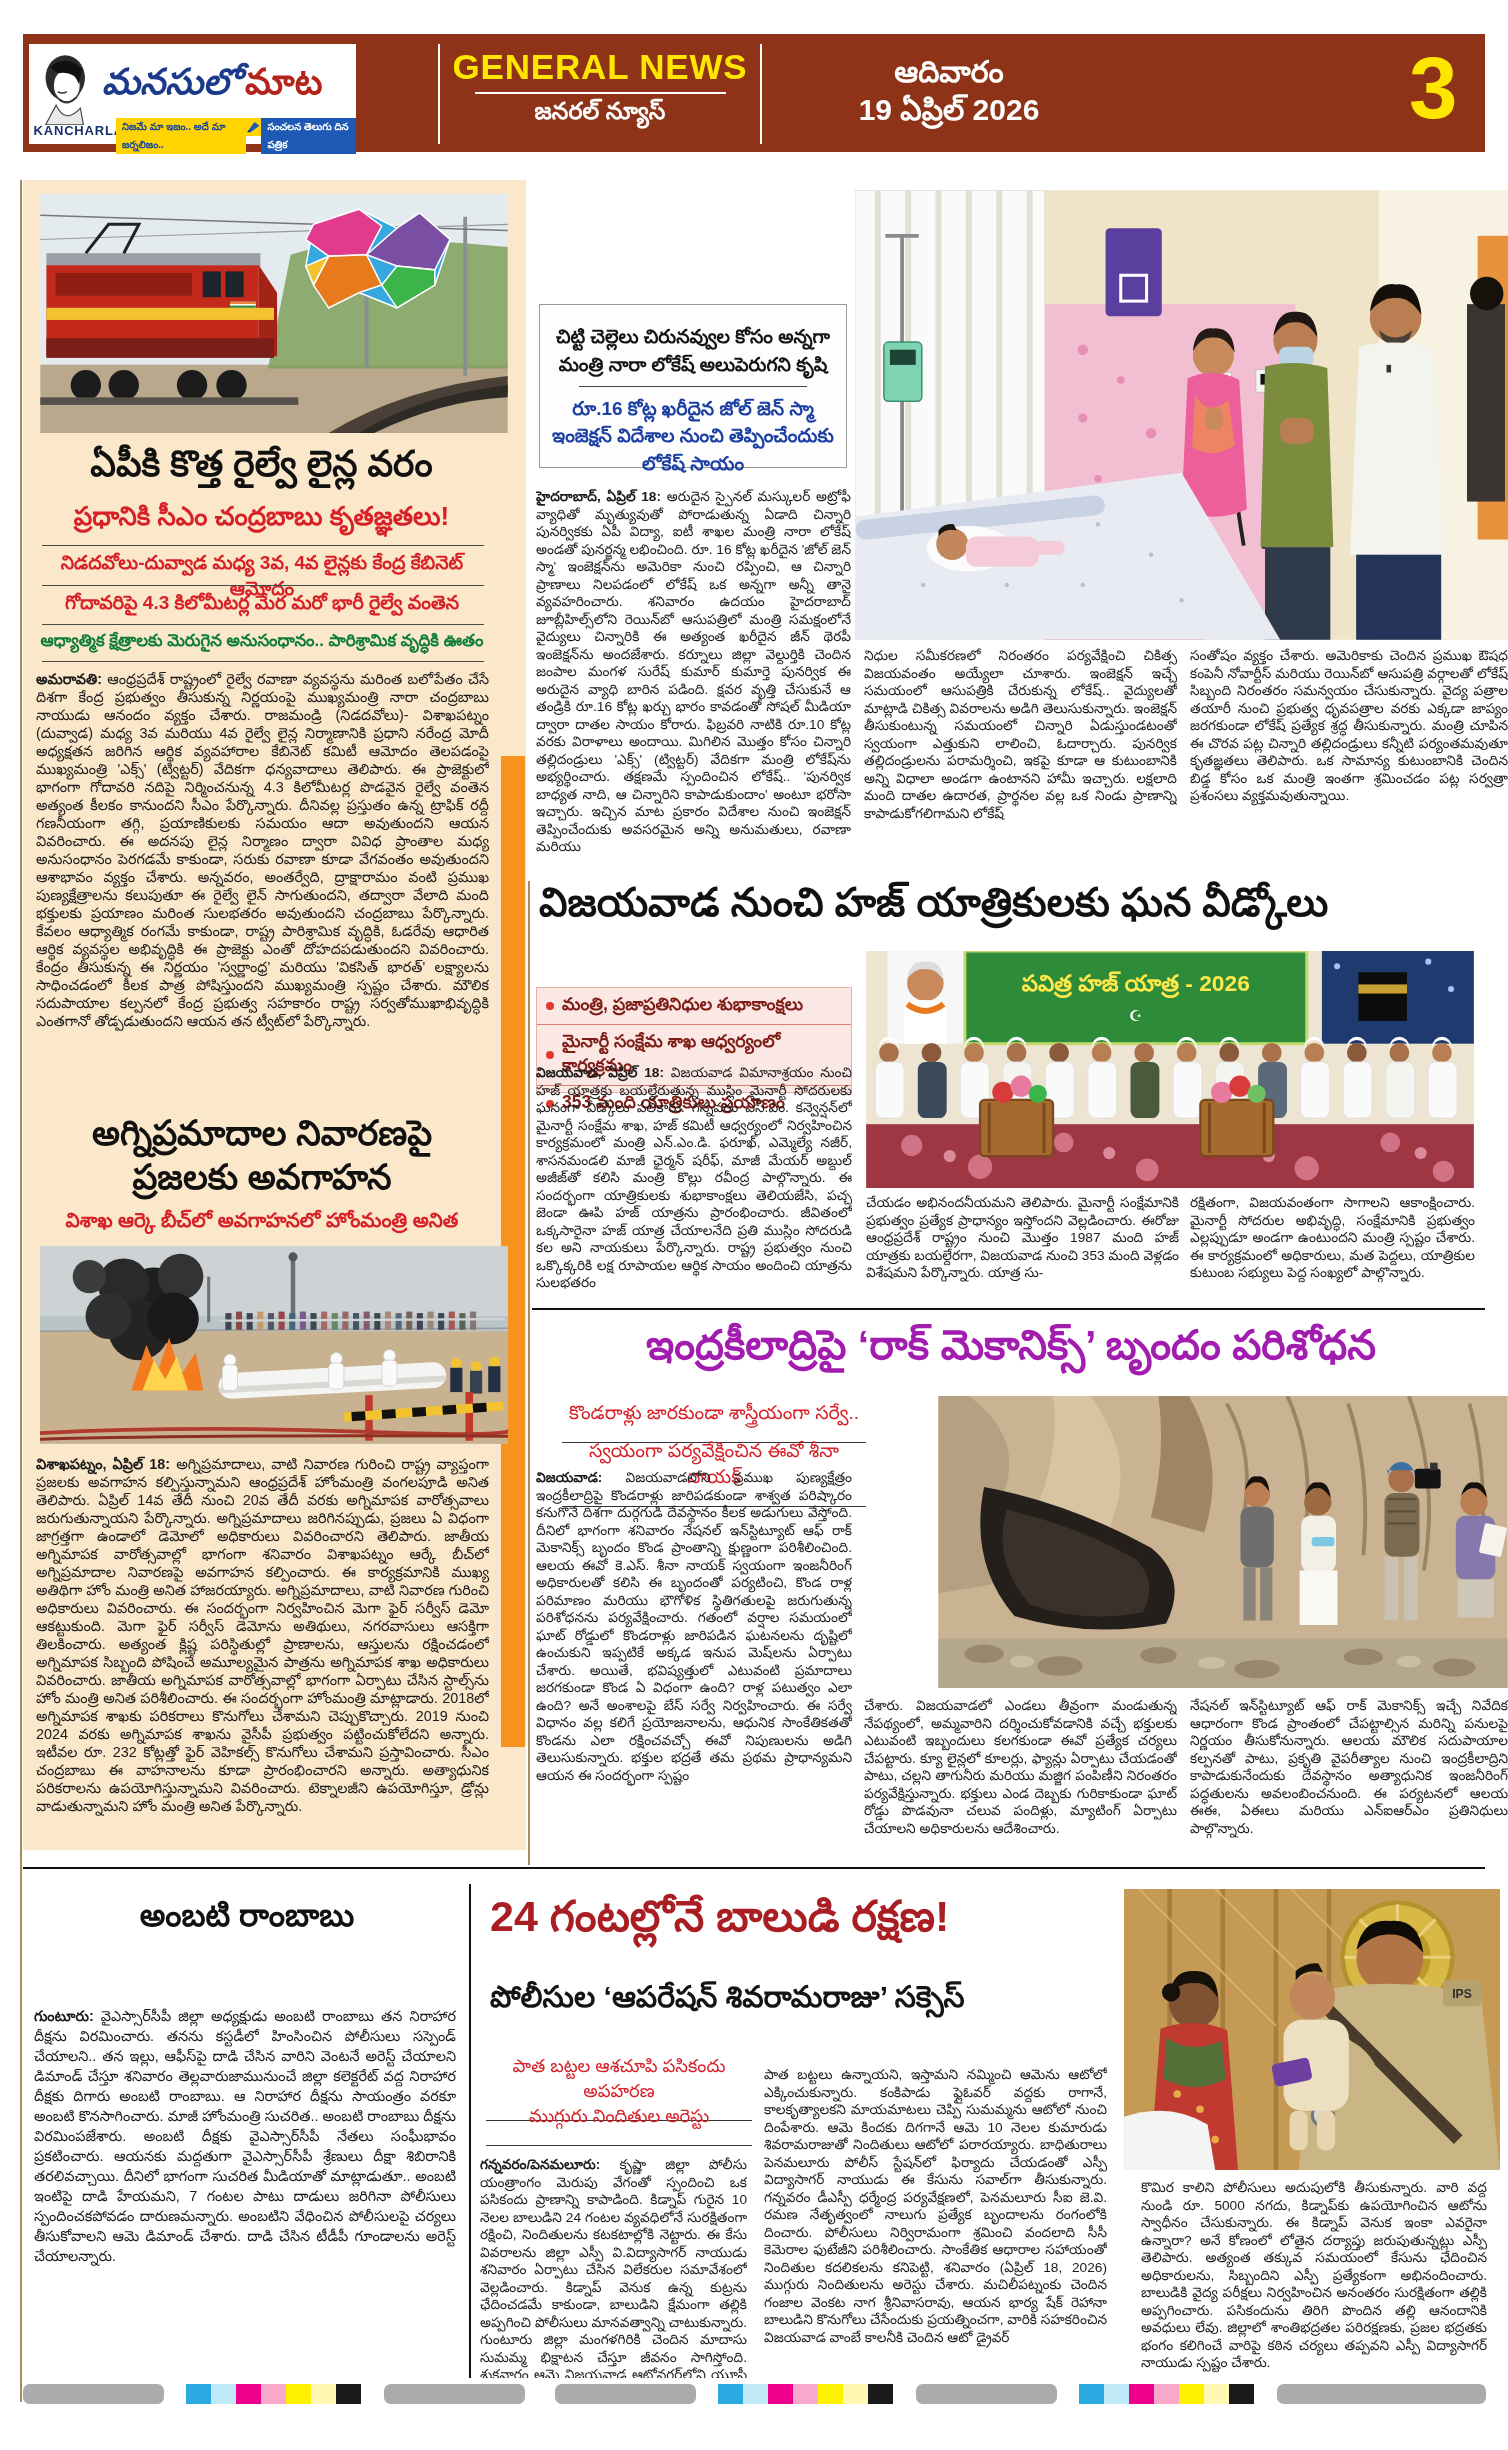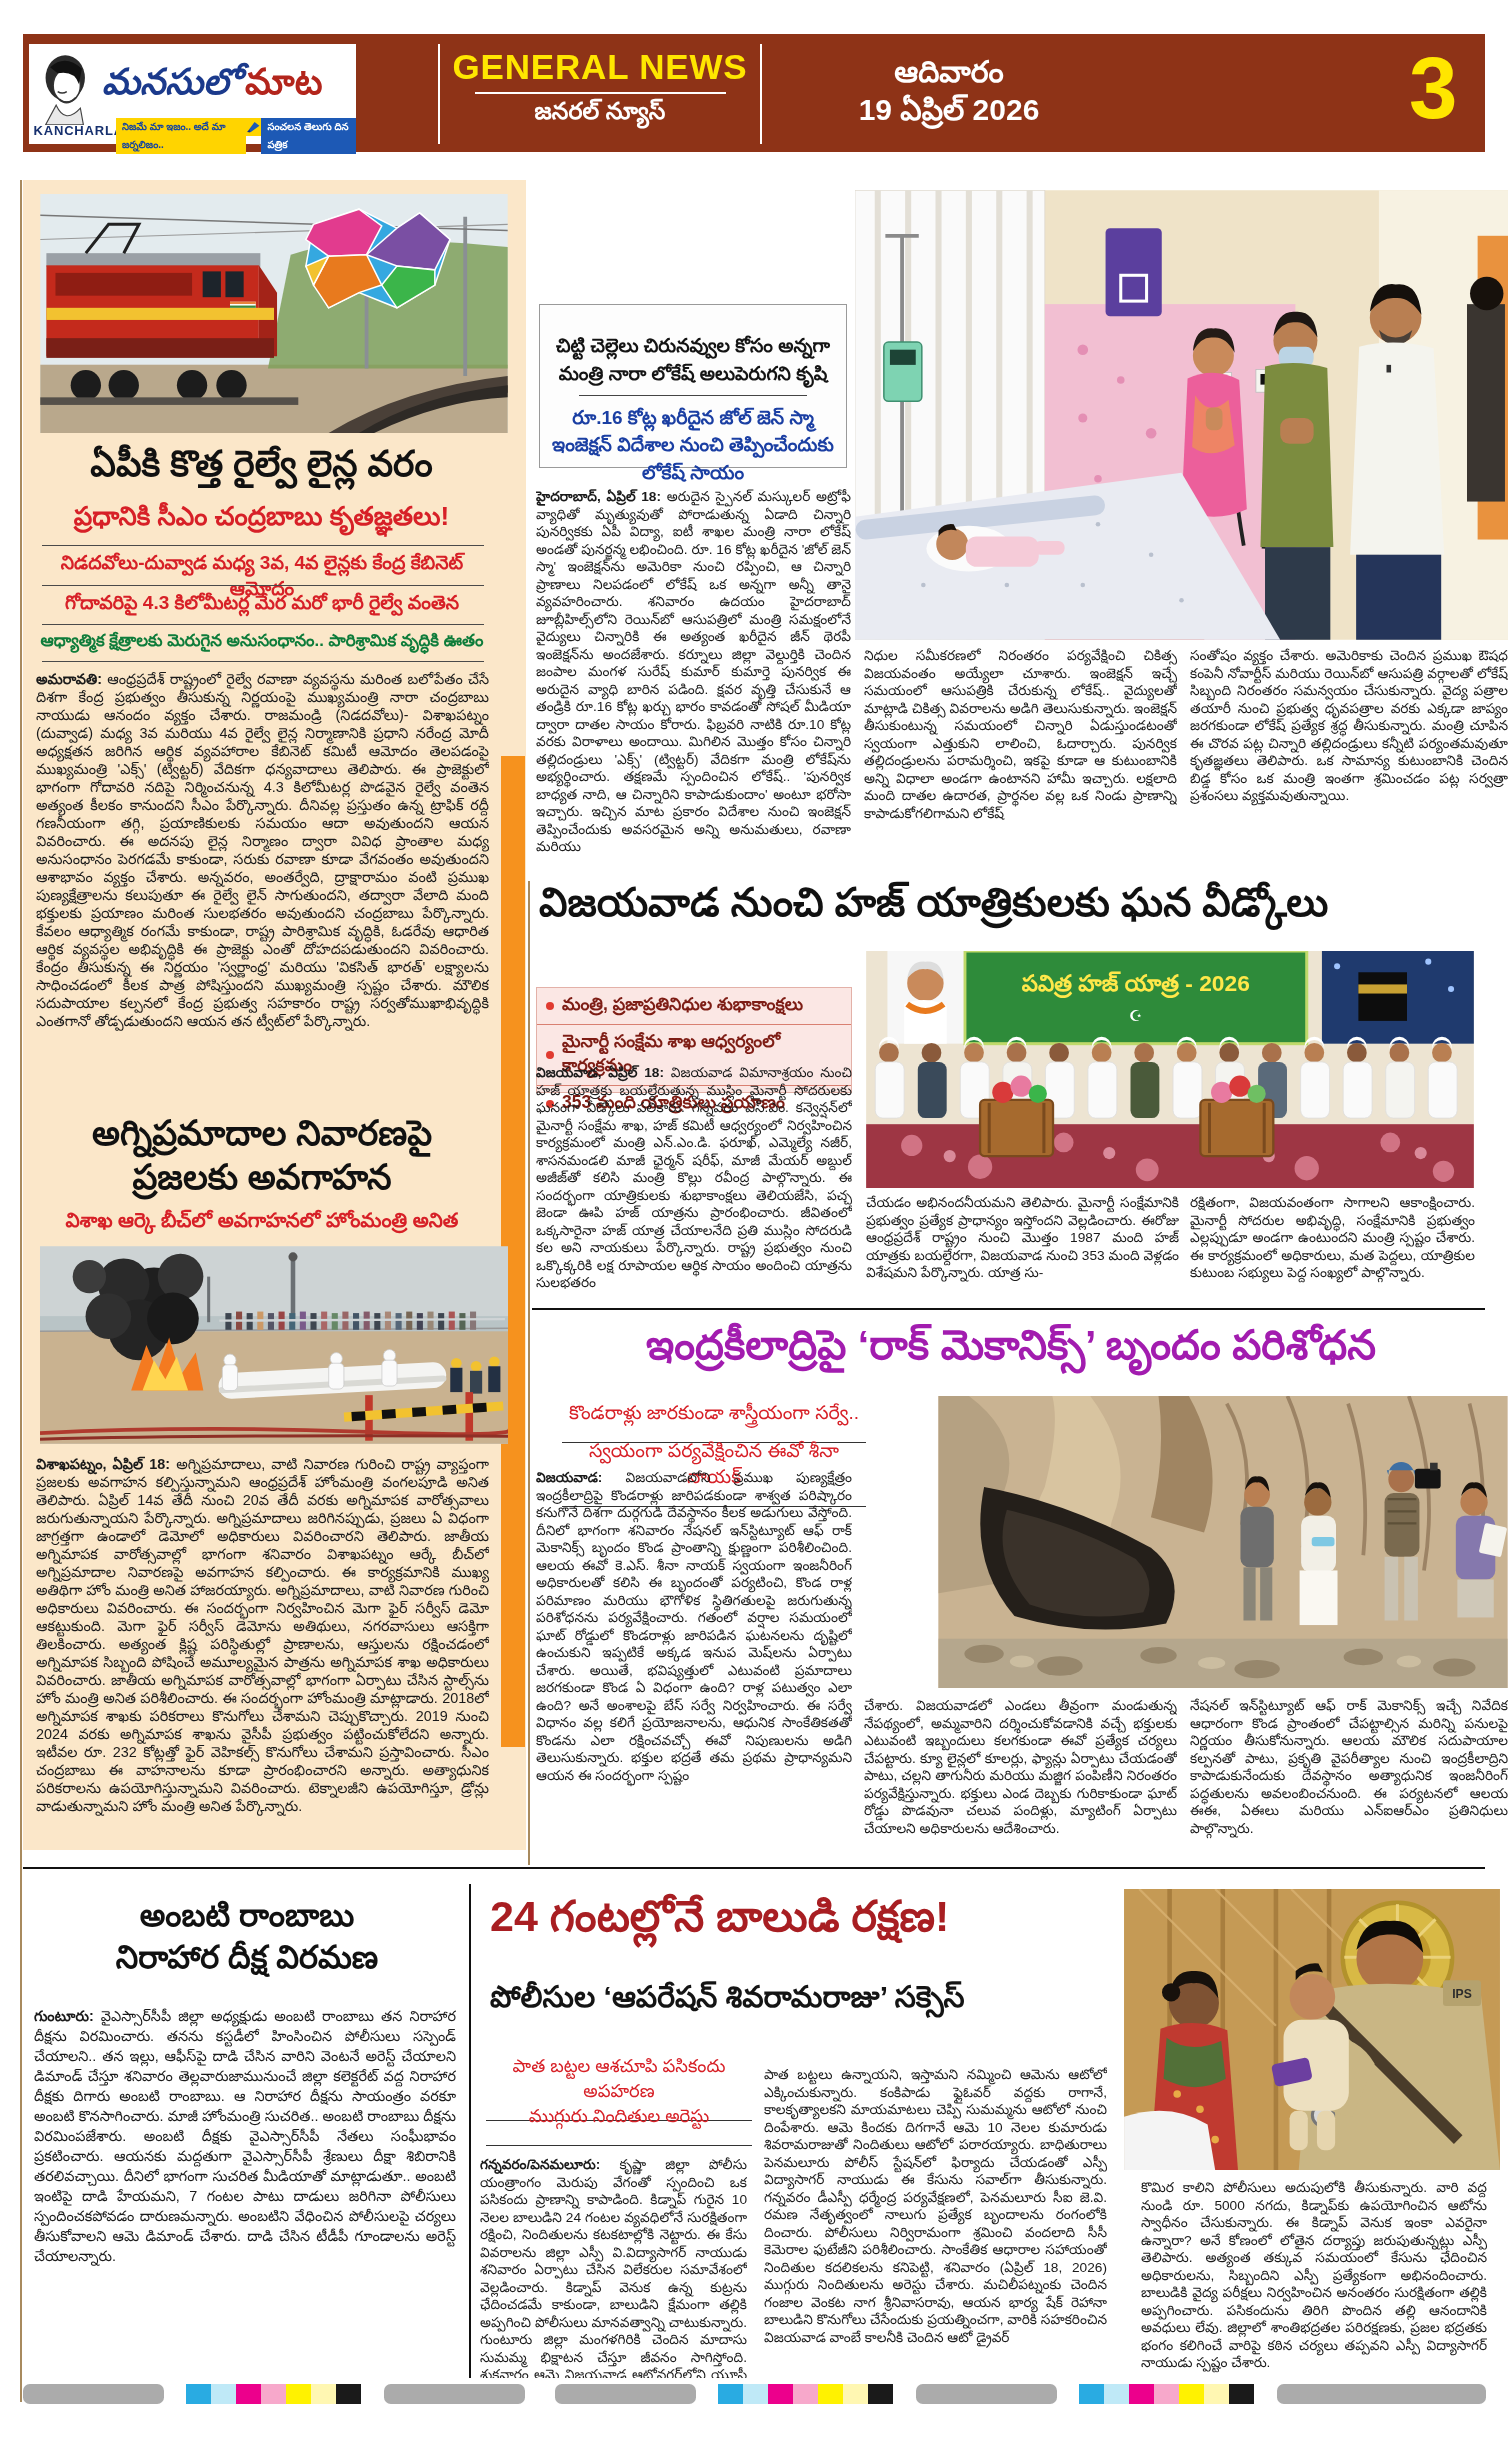--- a/index.html
+++ b/index.html
@@ -338,21 +338,21 @@
       <rect x="0" y="418" width="330" height="26" rx="13" fill="#C9D2E2" transform="rotate(-6 165 431)"></rect>
       <ellipse cx="150" cy="472" rx="56" ry="30" fill="#FBFBFB"></ellipse>
       <circle cx="128" cy="466" r="21" fill="#C2875B"></circle>
       <path d="M110 456 Q118 444 134 448 L130 440 Q118 438 110 448Z" fill="#1a120c"></path>
       <rect x="146" y="456" width="96" height="40" rx="14" fill="#F5CBD8"></rect>
       <rect x="236" y="462" width="40" height="18" rx="8" fill="#F5CBD8"></rect>
     </g>
   </svg>
 
 
-  <div class="abs infobox ctr" style="left:539px;top:304px;width:308px;height:164px;padding:27px 12px;box-sizing:border-box;">
+  <div class="abs infobox ctr" style="left:539px;top:304px;width:308px;height:164px;padding:18px 12px;box-sizing:border-box;">
     <div class="l1">చిట్టి చెల్లెలు చిరునవ్వుల కోసం అన్నగా మంత్రి నారా లోకేష్ అలుపెరుగని కృషి</div>
     <div class="ibx-u" style="width:228px;"></div>
     <div class="l2">రూ.16 కోట్ల ఖరీదైన జోల్ జెన్ స్మా ఇంజెక్షన్ విదేశాల నుంచి తెప్పించేందుకు లోకేష్ సాయం</div>
   </div>
 
   <div class="abs jus body-s" style="left:536px;top:488px;width:315px;height:383px;">
     <span class="dateline">హైదరాబాద్, ఏప్రిల్ 18:</span>
     <span>అరుదైన స్పైనల్ మస్కులర్ అట్రోఫీ వ్యాధితో మృత్యువుతో పోరాడుతున్న ఏడాది చిన్నారి పునర్వికకు ఏపీ విద్యా, ఐటీ శాఖల మంత్రి నారా లోకేష్ అండతో పునర్జన్మ లభించింది. రూ. 16 కోట్ల ఖరీదైన 'జోల్ జెన్ స్మా' ఇంజెక్షన్‌ను అమెరికా నుంచి రప్పించి, ఆ చిన్నారి ప్రాణాలు నిలపడంలో లోకేష్ ఒక అన్నగా అన్నీ తానై వ్యవహరించారు. శనివారం ఉదయం హైదరాబాద్ జూబ్లీహిల్స్‌లోని రెయిన్‌బో ఆసుపత్రిలో మంత్రి సమక్షంలోనే వైద్యులు చిన్నారికి ఈ అత్యంత ఖరీదైన జీన్ థెరపీ ఇంజెక్షన్‌ను అందజేశారు. కర్నూలు జిల్లా వెల్దుర్తికి చెందిన జంపాల మంగళ సురేష్ కుమార్ కుమార్తె పునర్విక ఈ అరుదైన వ్యాధి బారిన పడింది. క్షవర వృత్తి చేసుకునే ఆ తండ్రికి రూ.16 కోట్ల ఖర్చు భారం కావడంతో సోషల్ మీడియా ద్వారా దాతల సాయం కోరారు. ఫిబ్రవరి నాటికి రూ.10 కోట్ల వరకు విరాళాలు అందాయి. మిగిలిన మొత్తం కోసం చిన్నారి తల్లిదండ్రులు 'ఎక్స్' (ట్విట్టర్) వేదికగా మంత్రి లోకేష్‌ను అభ్యర్థించారు. తక్షణమే స్పందించిన లోకేష్.. 'పునర్విక బాధ్యత నాది, ఆ చిన్నారిని కాపాడుకుందాం' అంటూ భరోసా ఇచ్చారు. ఇచ్చిన మాట ప్రకారం విదేశాల నుంచి ఇంజెక్షన్ తెప్పించేందుకు అవసరమైన అన్ని అనుమతులు, రవాణా మరియు</span>
   </div>
   <div class="abs jus body-s" style="left:864px;top:647px;width:313px;height:225px;">నిధుల సమీకరణలో నిరంతరం పర్యవేక్షించి చికిత్స విజయవంతం అయ్యేలా చూశారు. ఇంజెక్షన్ ఇచ్చే సమయంలో ఆసుపత్రికి చేరుకున్న లోకేష్.. వైద్యులతో మాట్లాడి చికిత్స వివరాలను అడిగి తెలుసుకున్నారు. ఇంజెక్షన్ తీసుకుంటున్న సమయంలో చిన్నారి ఏడుస్తుండటంతో స్వయంగా ఎత్తుకుని లాలించి, ఓదార్చారు. పునర్విక తల్లిదండ్రులను పరామర్శించి, ఇకపై కూడా ఆ కుటుంబానికి అన్ని విధాలా అండగా ఉంటానని హామీ ఇచ్చారు. లక్షలాది మంది దాతల ఉదారత, ప్రార్థనల వల్ల ఒక నిండు ప్రాణాన్ని కాపాడుకోగలిగామని లోకేష్</div>
@@ -579,21 +579,20 @@
     <span>విజయవాడలోని ప్రముఖ పుణ్యక్షేత్రం ఇంద్రకీలాద్రిపై కొండరాళ్లు జారిపడకుండా శాశ్వత పరిష్కారం కనుగొనే దిశగా దుర్గగుడి దేవస్థానం కీలక అడుగులు వేస్తోంది. దీనిలో భాగంగా శనివారం నేషనల్ ఇన్‌స్టిట్యూట్ ఆఫ్ రాక్ మెకానిక్స్ బృందం కొండ ప్రాంతాన్ని క్షుణ్ణంగా పరిశీలించింది. ఆలయ ఈవో కె.ఎస్. శీనా నాయక్ స్వయంగా ఇంజనీరింగ్ అధికారులతో కలిసి ఈ బృందంతో పర్యటించి, కొండ రాళ్ల పరిమాణం మరియు భౌగోళిక స్థితిగతులపై జరుగుతున్న పరిశోధనను పర్యవేక్షించారు. గతంలో వర్షాల సమయంలో ఘాట్ రోడ్డులో కొండరాళ్లు జారిపడిన ఘటనలను దృష్టిలో ఉంచుకుని ఇప్పటికే అక్కడ ఇనుప మెష్‌లను ఏర్పాటు చేశారు. అయితే, భవిష్యత్తులో ఎటువంటి ప్రమాదాలు జరగకుండా కొండ ఏ విధంగా ఉంది? రాళ్ల పటుత్వం ఎలా ఉంది? అనే అంశాలపై బేస్ సర్వే నిర్వహించారు. ఈ సర్వే విధానం వల్ల కలిగే ప్రయోజనాలను, ఆధునిక సాంకేతికతతో కొండను ఎలా రక్షించవచ్చో ఈవో నిపుణులను అడిగి తెలుసుకున్నారు. భక్తుల భద్రతే తమ ప్రథమ ప్రాధాన్యమని ఆయన ఈ సందర్భంగా స్పష్టం</span>
   </div>
   <div class="abs jus body-s" style="left:864px;top:1697px;width:313px;height:164px;">చేశారు. విజయవాడలో ఎండలు తీవ్రంగా మండుతున్న నేపథ్యంలో, అమ్మవారిని దర్శించుకోవడానికి వచ్చే భక్తులకు ఎటువంటి ఇబ్బందులు కలగకుండా ఈవో ప్రత్యేక చర్యలు చేపట్టారు. క్యూ లైన్లలో కూలర్లు, ఫ్యాన్లు ఏర్పాటు చేయడంతో పాటు, చల్లని తాగునీరు మరియు మజ్జిగ పంపిణీని నిరంతరం పర్యవేక్షిస్తున్నారు. భక్తులు ఎండ దెబ్బకు గురికాకుండా ఘాట్ రోడ్డు పొడవునా చలువ పందిళ్లు, మ్యాటింగ్ ఏర్పాటు చేయాలని అధికారులను ఆదేశించారు.</div>
   <div class="abs jus body-s" style="left:1190px;top:1697px;width:318px;height:164px;">నేషనల్ ఇన్‌స్టిట్యూట్ ఆఫ్ రాక్ మెకానిక్స్ ఇచ్చే నివేదిక ఆధారంగా కొండ ప్రాంతంలో చేపట్టాల్సిన మరిన్ని పనులపై నిర్ణయం తీసుకోనున్నారు. ఆలయ మౌలిక సదుపాయాల కల్పనతో పాటు, ప్రకృతి వైపరీత్యాల నుంచి ఇంద్రకీలాద్రిని కాపాడుకునేందుకు దేవస్థానం అత్యాధునిక ఇంజనీరింగ్ పద్ధతులను అవలంబించనుంది. ఈ పర్యటనలో ఆలయ ఈఈ, ఏఈలు మరియు ఎన్ఐఆర్ఎం ప్రతినిధులు పాల్గొన్నారు.</div>
 
   <div class="abs hrule" style="left:23px;top:1867px;width:1462px;height:1.5px;"></div>
   <div class="abs vrule" style="left:469px;top:1884px;width:1.5px;height:494px;"></div>
 
   <div class="abs ctr h-black" style="left:42px;top:1895px;width:410px;font-size:32px;line-height:1.3;">
     <div>అంబటి రాంబాబు</div>
-    <div>నిరాహార దీక్ష విరమణ</div>
   </div>
   <div class="abs jus body-t" style="left:34px;top:2006px;width:422px;height:376px;line-height:20px;">
     <span class="dateline">గుంటూరు:</span>
     <span>వైఎస్సార్‌సీపీ జిల్లా అధ్యక్షుడు అంబటి రాంబాబు తన నిరాహార దీక్షను విరమించారు. తనను కస్టడీలో హింసించిన పోలీసులు సస్పెండ్ చేయాలని.. తన ఇల్లు, ఆఫీస్‌పై దాడి చేసిన వారిని వెంటనే అరెస్ట్ చేయాలని డిమాండ్ చేస్తూ శనివారం తెల్లవారుజామునుంచే జిల్లా కలెక్టరేట్ వద్ద నిరాహార దీక్షకు దిగారు అంబటి రాంబాబు. ఆ నిరాహార దీక్షను సాయంత్రం వరకూ అంబటి కొనసాగించారు. మాజీ హోంమంత్రి సుచరిత.. అంబటి రాంబాబు దీక్షను విరమింపజేశారు. అంబటి దీక్షకు వైఎస్సార్‌సీపీ నేతలు సంఘీభావం ప్రకటించారు. ఆయనకు మద్దతుగా వైఎస్సార్‌సీపీ శ్రేణులు దీక్షా శిబిరానికి తరలివచ్చాయి. దీనిలో భాగంగా సుచరిత మీడియాతో మాట్లాడుతూ.. అంబటి ఇంటిపై దాడి హేయమని, 7 గంటల పాటు దాడులు జరిగినా పోలీసులు స్పందించకపోవడం దారుణమన్నారు. అంబటిని వేధించిన పోలీసులపై చర్యలు తీసుకోవాలని ఆమె డిమాండ్ చేశారు. దాడి చేసిన టీడీపీ గూండాలను అరెస్ట్ చేయాలన్నారు.</span>
   </div>
 
   <div class="abs kid-h" style="left:490px;top:1892px;width:631px;">24 గంటల్లోనే బాలుడి రక్షణ!</div>
   <div class="abs kid-s" style="left:490px;top:1980px;width:631px;">పోలీసుల ‘ఆపరేషన్ శివరామరాజు’ సక్సెస్</div>
   <div class="abs ctr redsub" style="left:486px;top:2056px;width:266px;font-size:18px;">పాత బట్టల ఆశచూపి పసికందు అపహరణ</div>
   <div class="abs ctr redsub" style="left:486px;top:2106px;width:266px;font-size:18px;">ముగ్గురు నిందితుల అరెస్టు</div>

